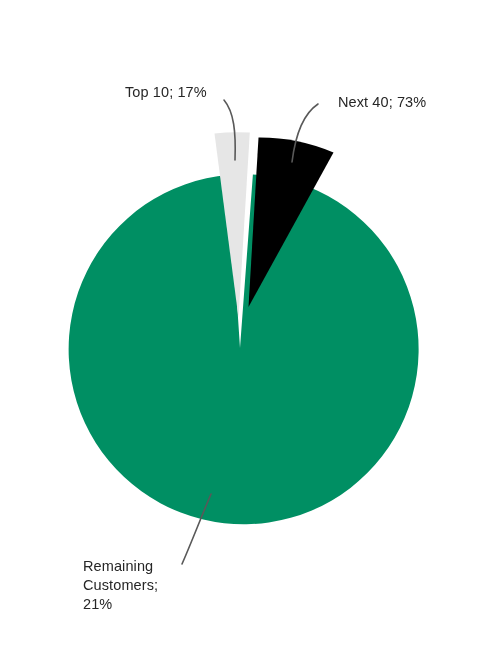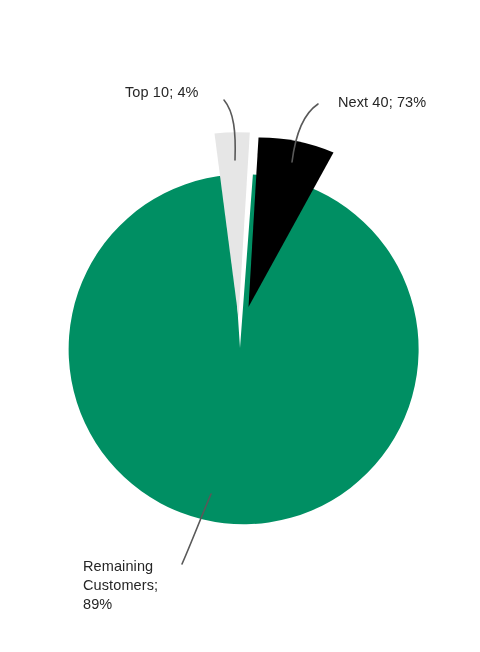--- a/index.html
+++ b/index.html
@@ -74,21 +74,21 @@
              A 188 188 0 0 1 333.5 152.5
              Z" fill="#000000" stroke="none"></path>
 
     <path d="M 224 100 C 234 112, 236 132, 235 160" fill="none" stroke="#595959" stroke-width="1.6" stroke-linecap="round"></path>
 
     <path d="M 318 104 C 306 112, 296 130, 292 162" fill="none" stroke="#595959" stroke-width="1.6" stroke-linecap="round"></path>
 
     <path d="M 182 564 C 190 546, 200 520, 211 494" fill="none" stroke="#595959" stroke-width="1.6" stroke-linecap="round"></path>
   </svg>
 
-  <div class="slice-label" id="label-top10">Top 10; 4%</div>
+  <div class="slice-label" id="label-top10">Top 10; 17%</div>
 
   <div class="slice-label" id="label-next40">Next 40; 73%</div>
 
   <div class="slice-label" id="label-remaining">Remaining
 Customers;
-89%</div>
+21%</div>
 
 </div>
 
 </body></html>

